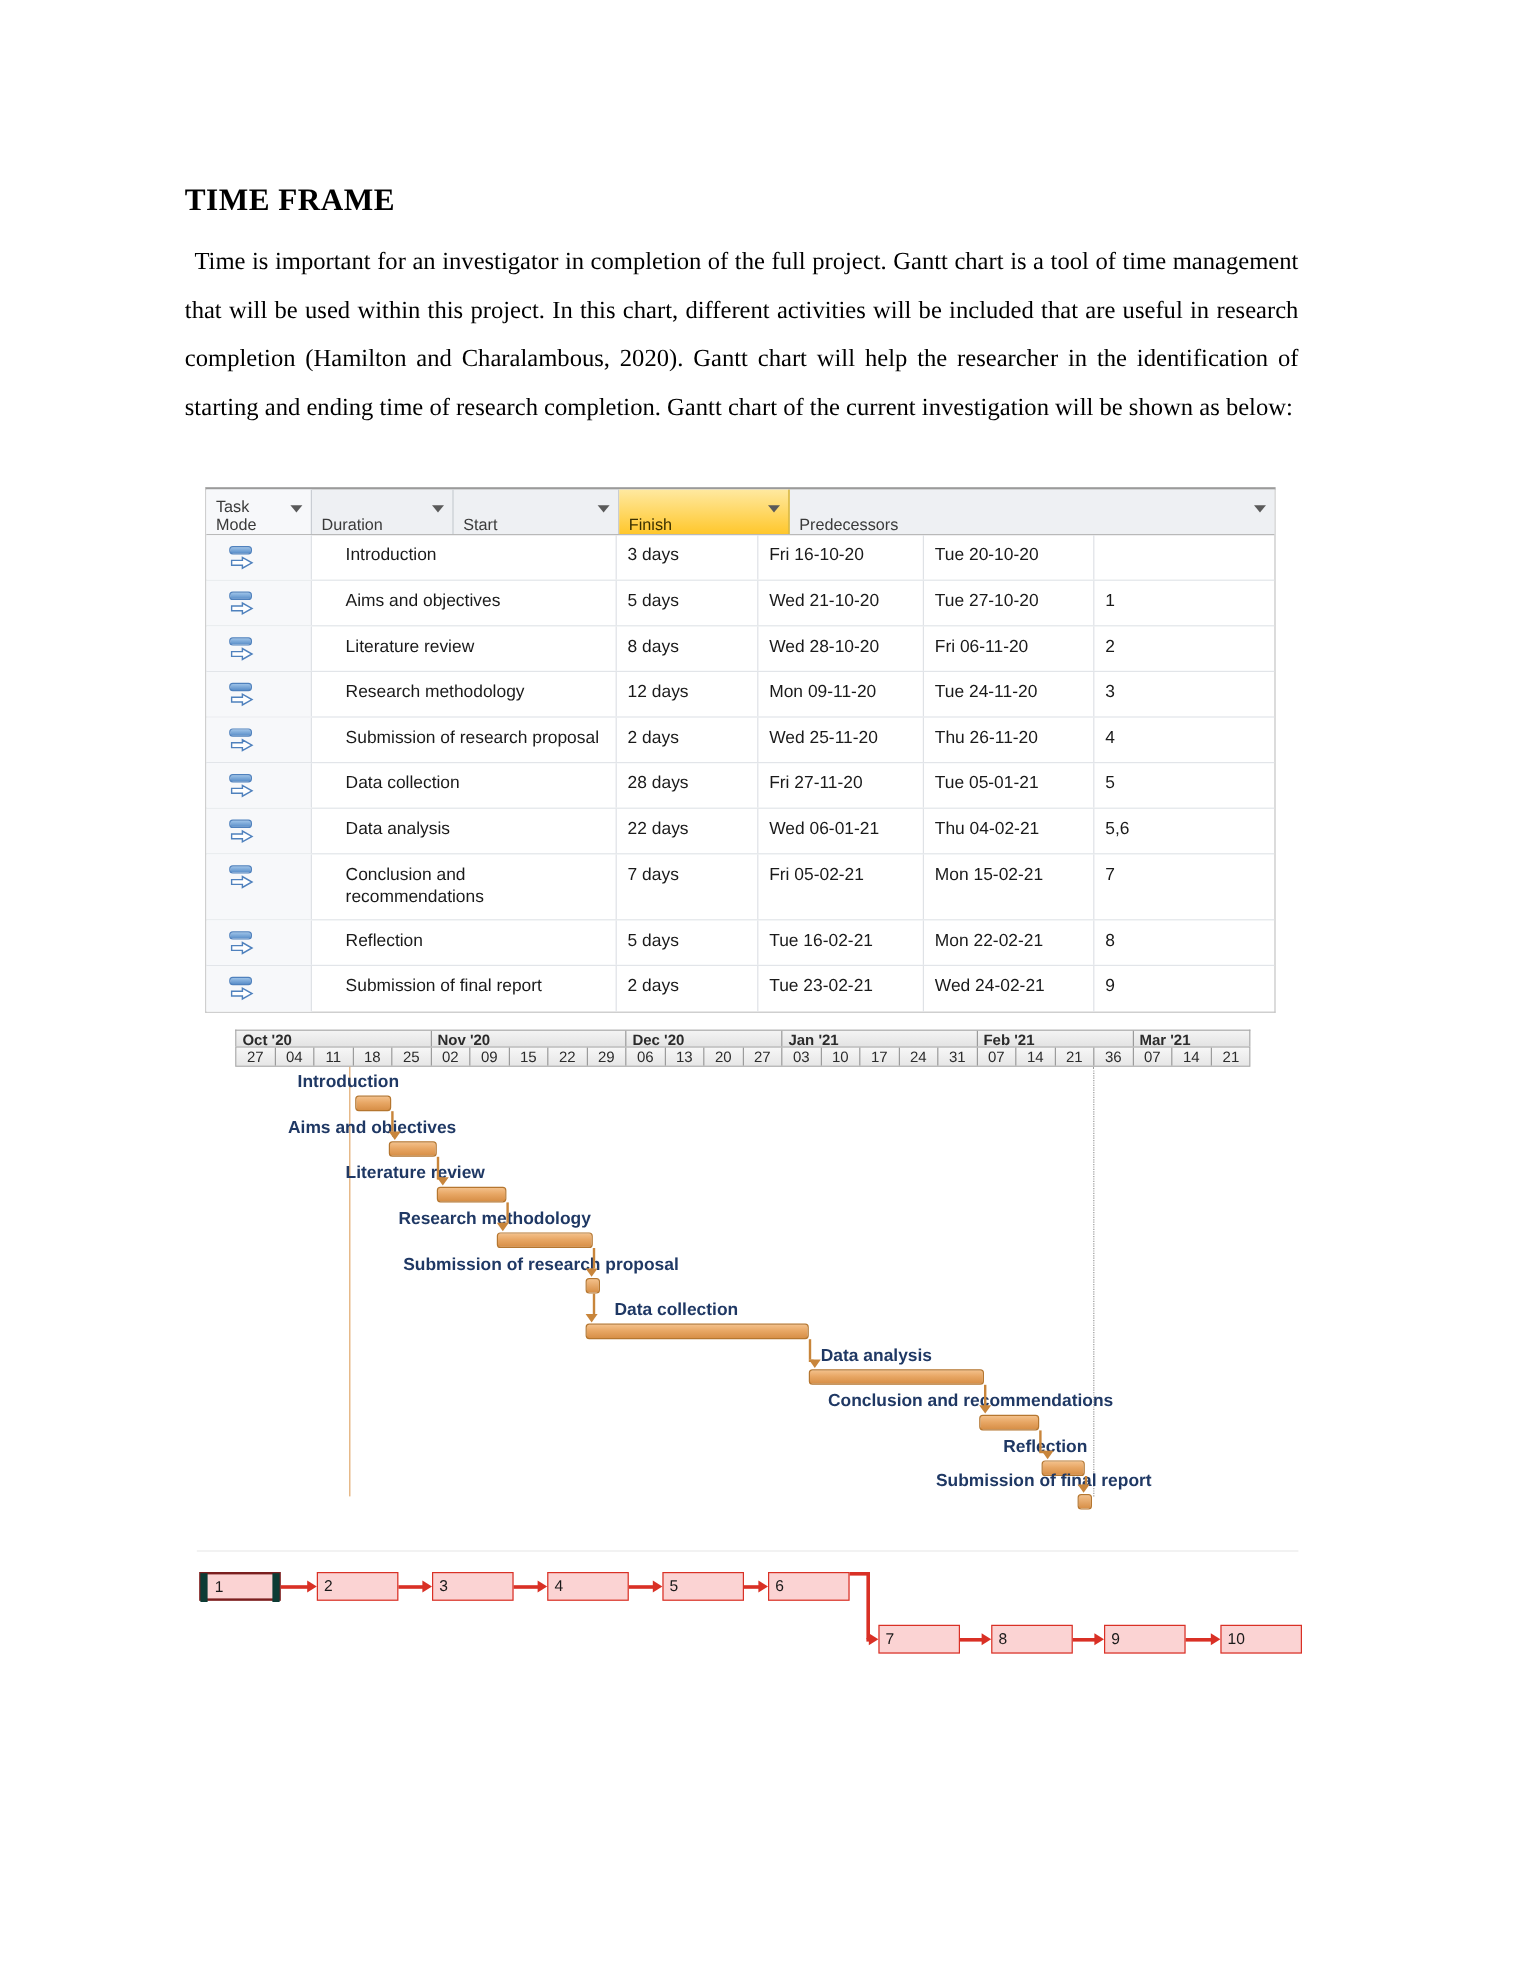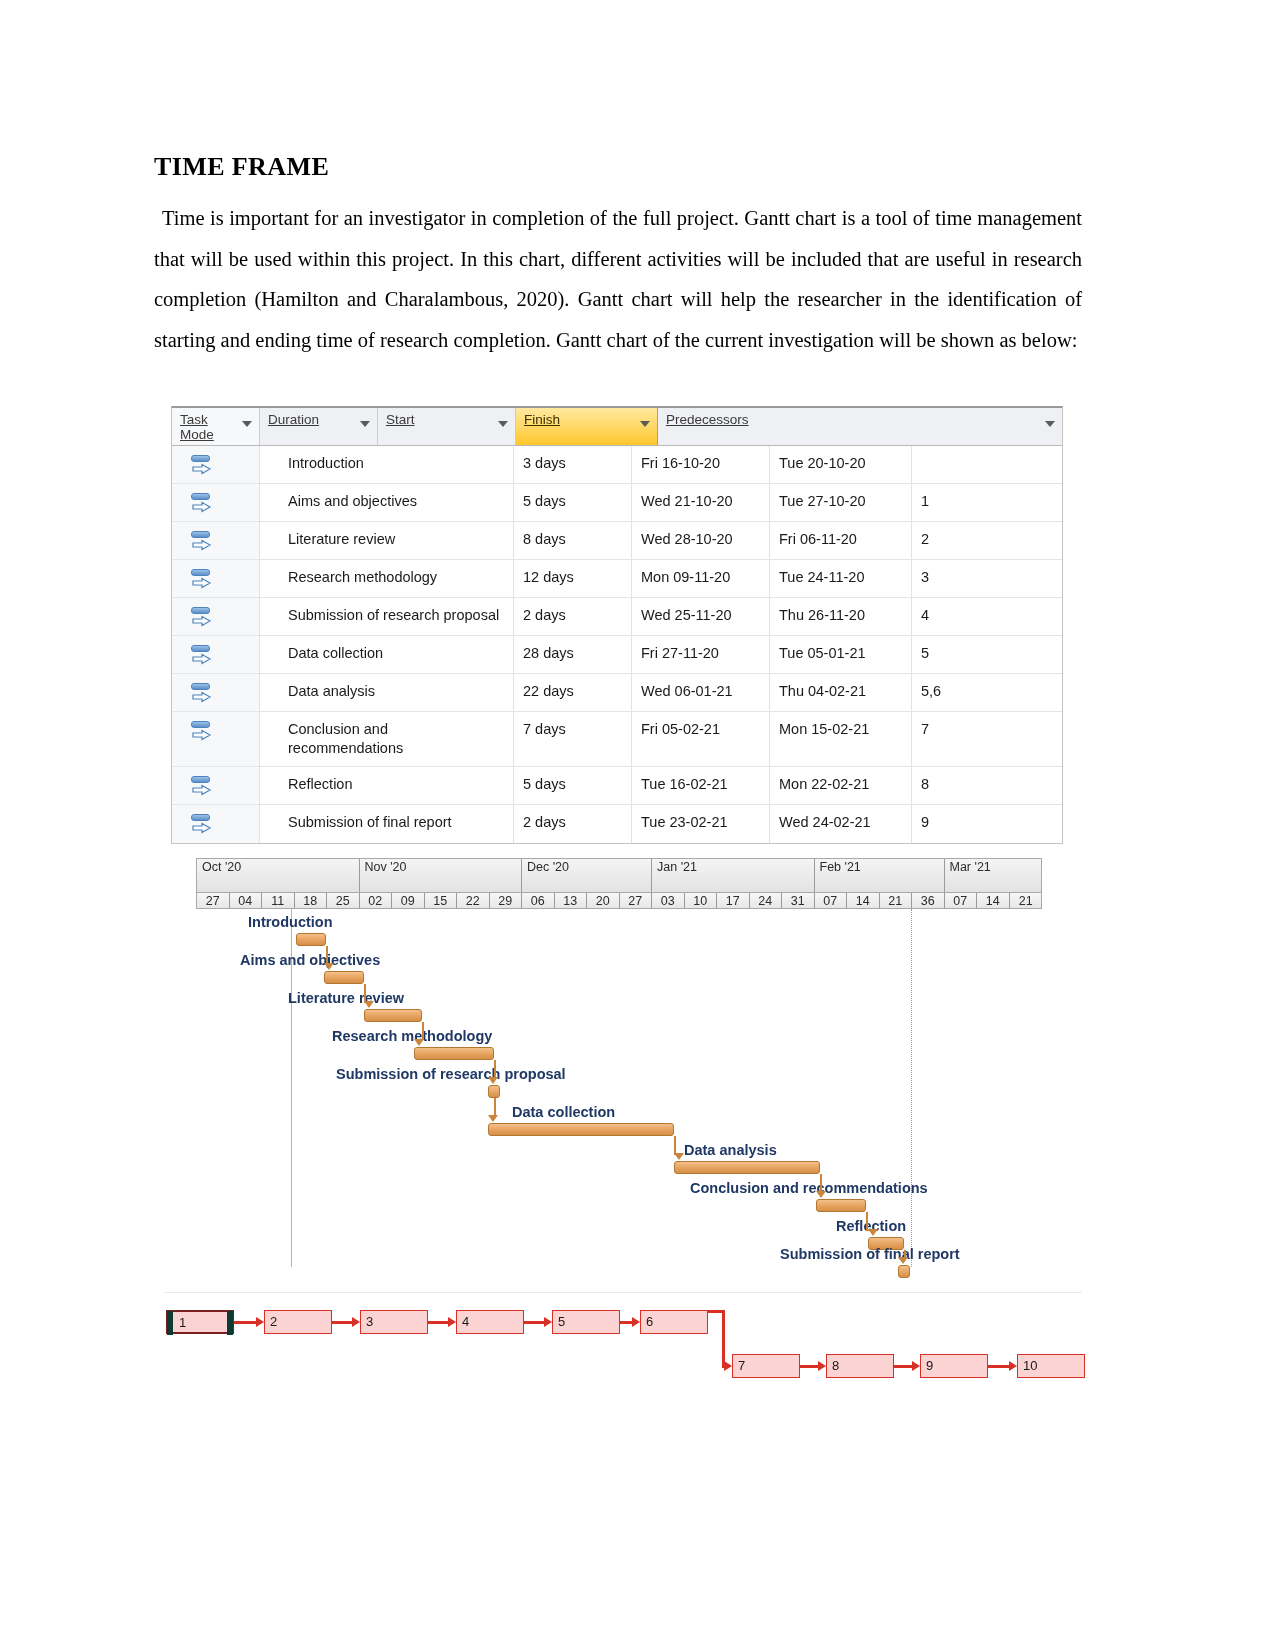--- a/index.html
+++ b/index.html
@@ -32,27 +32,26 @@
   .task-table {
     position:absolute; left:159px; top:406px; width:892px;
     border:1px solid #c4c4c4;
     border-top:2px solid #9a9a9a;
     background:#fff;
     font-family:"Liberation Sans", sans-serif;
   }
   .tt-head { display:flex; background:#eef0f3; border-bottom:1px solid #b9b9b9; height:38px; }
   .tt-head .th {
     position:relative;
-    display:flex; align-items:flex-start;
+    display:flex; align-items:flex-end;
     padding:4px 24px 0 8px;
     font-size:13.5px; color:#3a3a3a;
     border-right:1px solid #c9cdd3;
     line-height:15px;
     overflow:hidden;
-    text-decoration:underline;
   }
   .tt-head .th:last-child { border-right:none; }
   .th-arrow {
     position:absolute; right:7px; top:13px;
     width:0;height:0;
     border-left:5px solid transparent;
     border-right:5px solid transparent;
     border-top:6px solid #5a5a5a;
   }
   .th.hi { background:#ffd24d; background:linear-gradient(180deg,#ffe9a0,#ffc72c); border-right:1px solid #d3a400; color:#3a3000;}
@@ -78,22 +77,22 @@
   .mode-icon { position:relative; width:22px; height:22px; margin-left:10px; margin-top:-1px; }
   .mode-icon .bar {
     position:absolute; left:0; top:0; width:19px; height:7px;
     background:linear-gradient(180deg,#9cc2e8,#5b8fc9);
     border:1px solid #4f81bd; border-radius:3px;
   }
   .mode-icon svg { position:absolute; left:1px; top:8px; }
 
   
   .gantt { position:absolute; left:184px; top:858px; width:846px; height:400px; }
-  .g-months { display:flex; height:34px; border:1px solid #a9a9a9; border-bottom:none;
-              background:linear-gradient(180deg,#f4f4f4,#e3e3e3); }
+  .g-months { display:flex; height:14px; border:1px solid #a9a9a9; border-bottom:none;
+              background:linear-gradient(180deg,#f4f4f4,#e3e3e3);font-weight:bold; }
   .g-months .gm {
     border-right:1px solid #9b9b9b; font-family:"Liberation Sans", sans-serif;
     font-size:12.5px; color:#2b2b2b; padding-left:5px; line-height:16px; overflow:hidden;
   }
   .g-months .gm:last-child { border-right:none; }
   .g-weeks { display:flex; height:17px; border:1px solid #a9a9a9;
              background:linear-gradient(180deg,#f7f7f7,#e6e6e6); }
   .g-weeks .gw {
     width:36px; flex:0 0 36px;
     border-right:1px solid #9b9b9b; font-family:"Liberation Sans", sans-serif;

